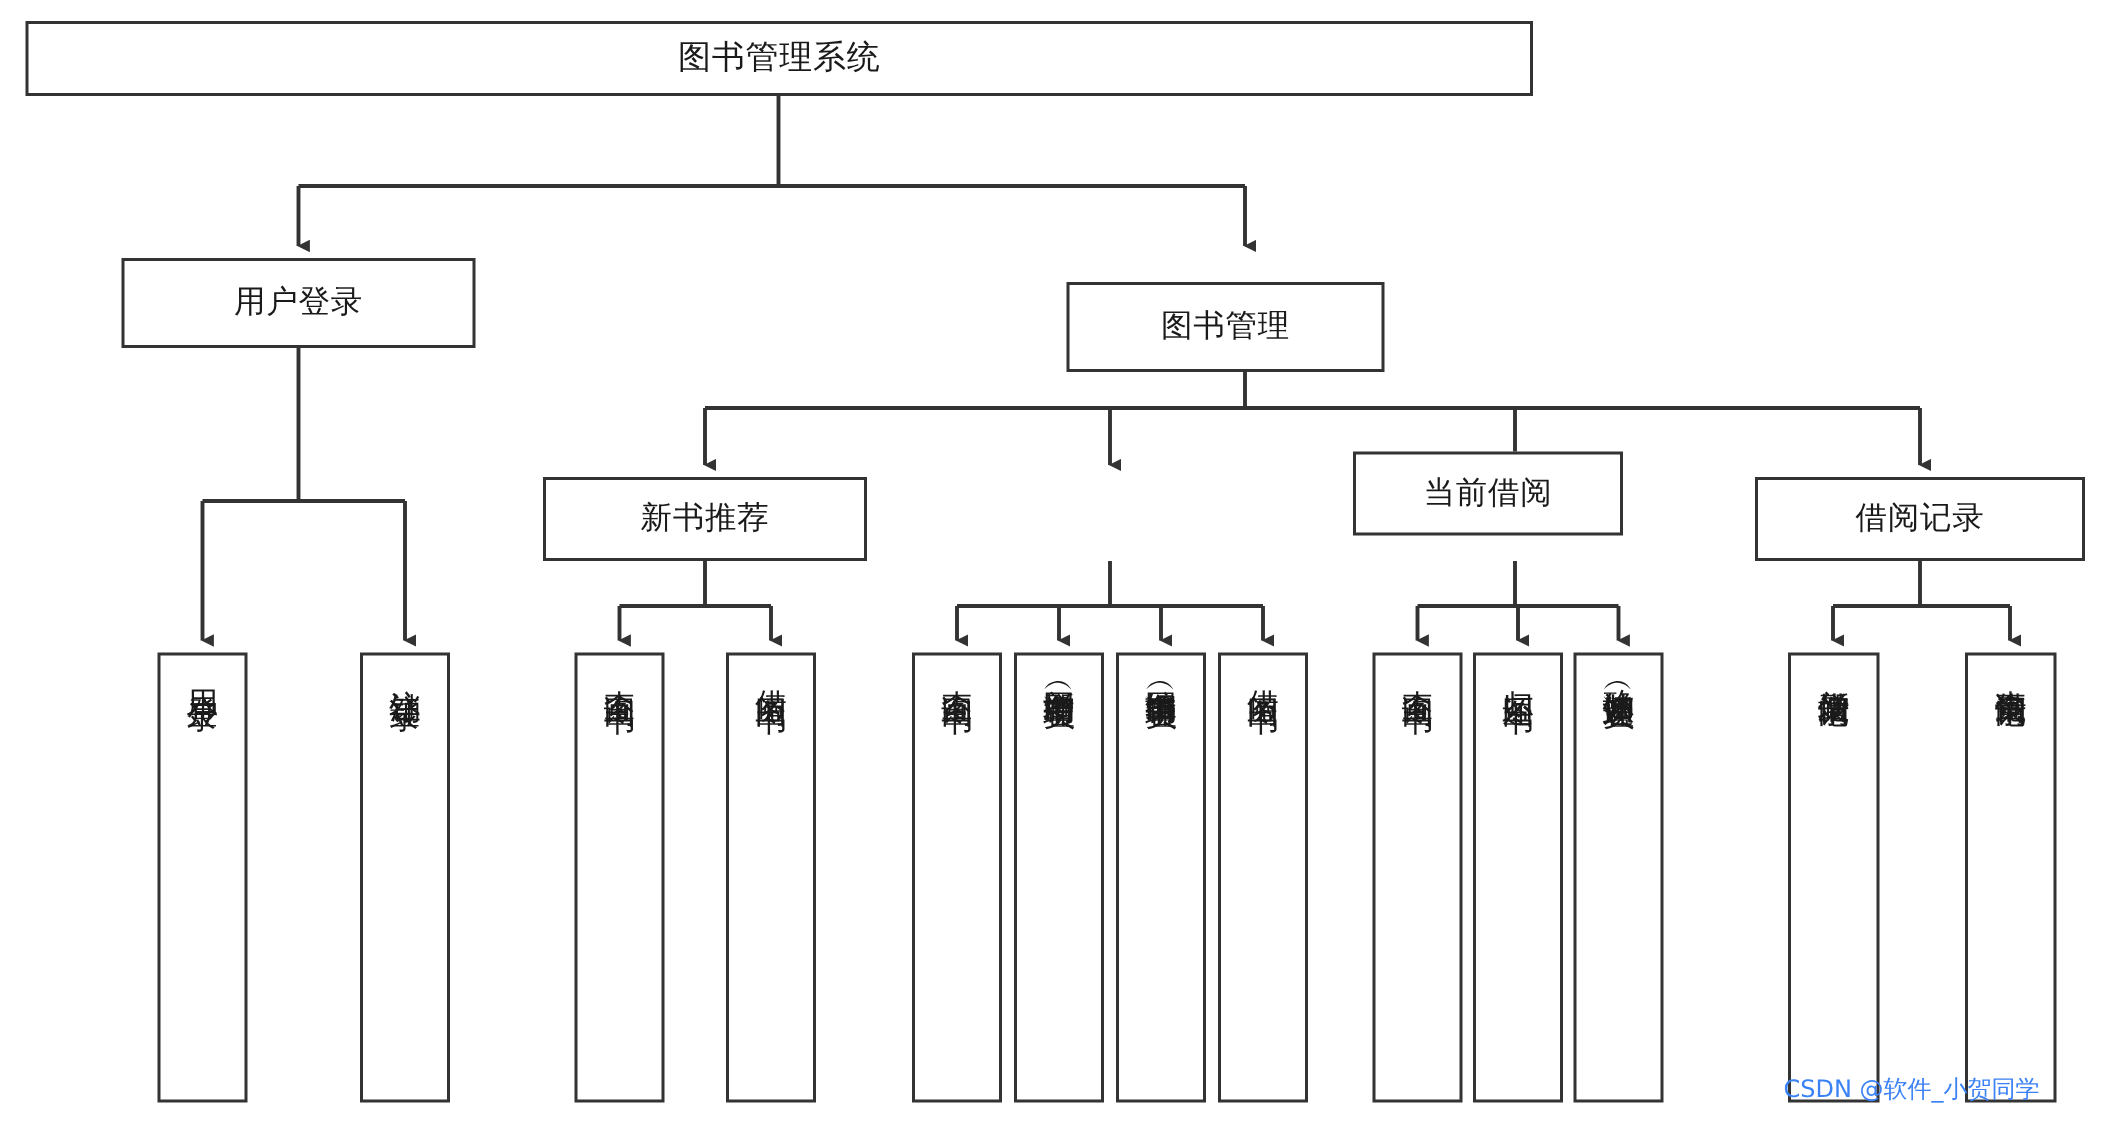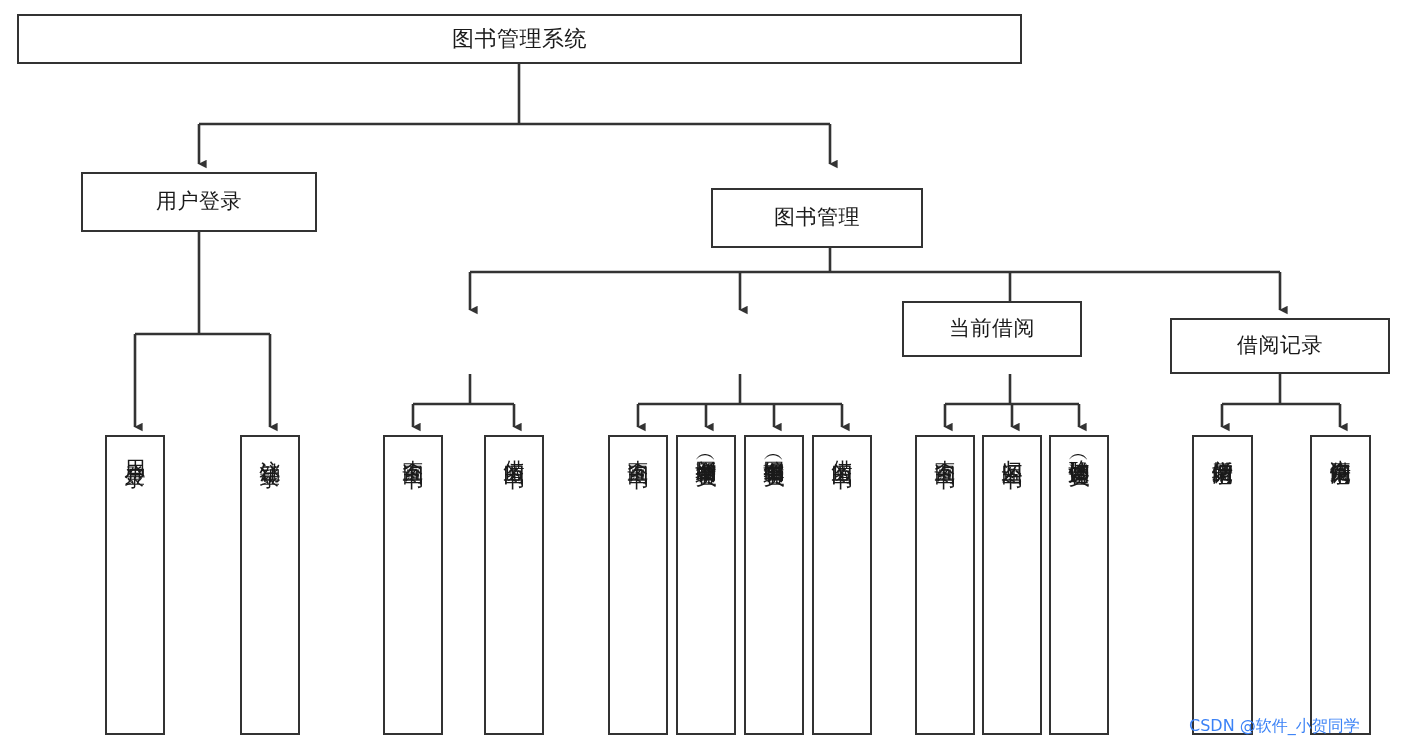--- a/index.html
+++ b/index.html
@@ -137,20 +137,23 @@
     <span class="node-label">图书管理系统</span>
   </div>
 
   <div class="node horizontal" style="left:81px; top:172px; width:236px; height:60px;">
     <span class="node-label">用户登录</span>
   </div>
   <div class="node horizontal" style="left:711px; top:188px; width:212px; height:60px;">
     <span class="node-label">图书管理</span>
   </div>
 
+  <div class="node horizontal" style="left:362px; top:318px; width:216px; height:56px;">
+    <span class="node-label">新书推荐</span>
+  </div>
   <div class="node horizontal" style="left:902px; top:301px; width:180px; height:56px;">
     <span class="node-label">当前借阅</span>
   </div>
   <div class="node horizontal" style="left:1170px; top:318px; width:220px; height:56px;align-items:center;">
     <span class="node-label">借阅记录</span>
   </div>
 
   <div class="node vertical" style="left:105px; top:435px; width:60px; height:300px;">
     <span class="node-label">用户登录</span>
   </div>

